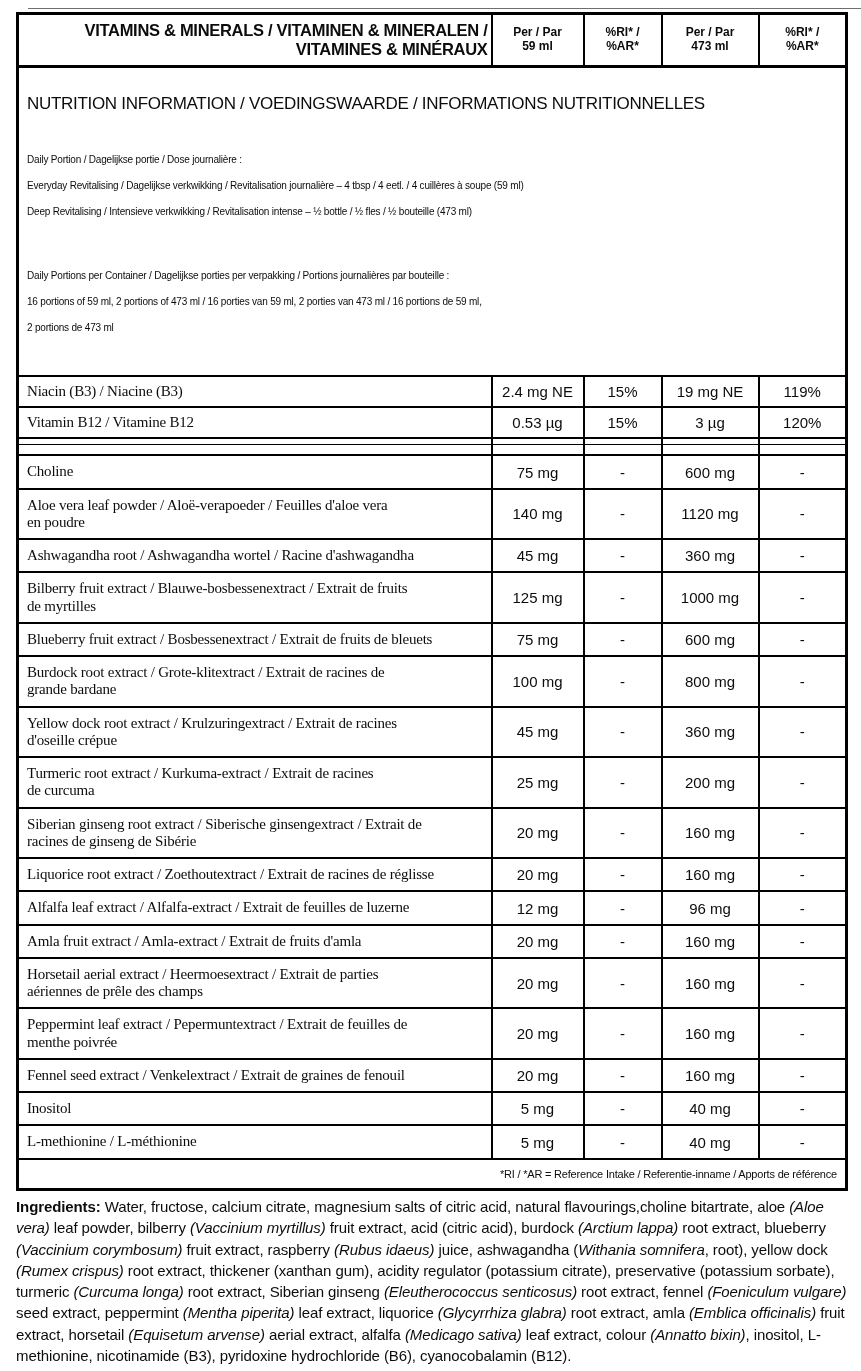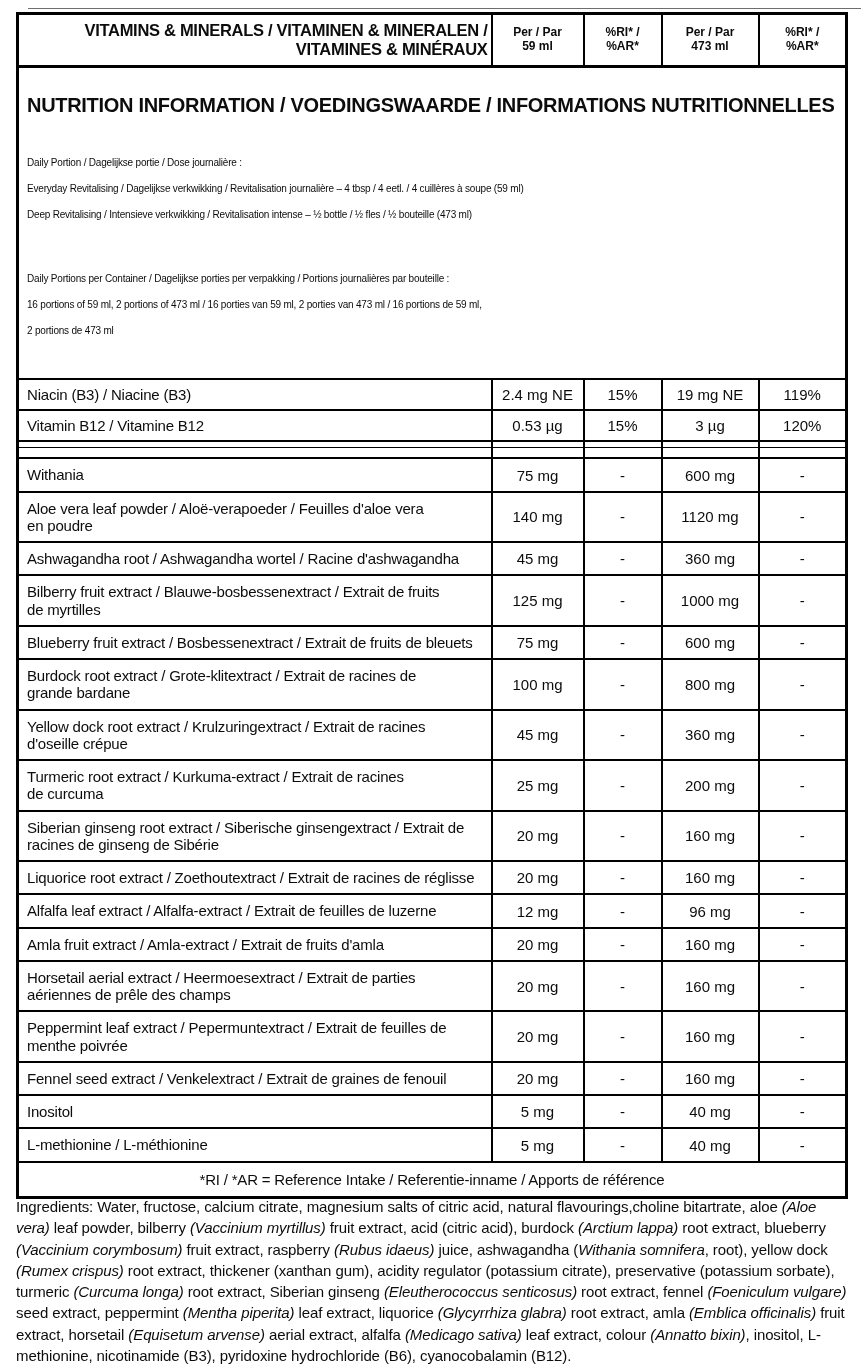--- a/index.html
+++ b/index.html
@@ -27,22 +27,22 @@
     border: 3px solid #000;
   }
   table.nutri td, table.nutri th {
     border: 2px solid #000;
     vertical-align: middle;
     white-space: pre-line;
   }
   
   .info-cell { padding: 8px 10px 10px 8px; }
   .info-title {
-    font-weight: bold;
-    font-size: 20px;
+    font-weight: normal;
+    font-size: 17px;
     letter-spacing: -0.3px;
     margin-bottom: 8px;
   }
   .info-group { font-size: 10px; line-height: 1.3; letter-spacing: -0.2px; }
   .info-group + .info-group { margin-top: 7px; }
   
   thead th {
     font-weight: bold;
     font-size: 12px;
     line-height: 1.15;
@@ -56,47 +56,48 @@
     font-size: 16.5px;
     letter-spacing: -0.3px;
   }
   
   td.name-cell {
     text-align: left;
     padding: 7px 6px 7px 8px;
     font-size: 15px;
     line-height: 1.15;
     letter-spacing: -0.2px;
+    font-family: Liberation Serif, serif;
   }
   tbody.vits td.name-cell, tbody.vits td.val-cell { padding-top: 6px; padding-bottom: 6px; }
   td.val-cell {
     text-align: center;
     padding: 7px 2px;
     font-size: 15px;
   }
   tr.spacer-a td { height: 5px; padding: 0; border-top-width: 2px; border-bottom-width: 1px; }
   tr.spacer-b td { height: 9px; padding: 0; border-top-width: 1px; border-bottom-width: 2px; }
   td.footnote-cell {
-    text-align: center;
-    font-size: 15px;
+    text-align: right;
+    font-size: 11px;
     padding: 8px 8px;
     letter-spacing: -0.2px;
     border-top: 3px solid #000;
   }
   
   .ingredients {
     position: absolute;
     top: 1196px; left: 16px;
     width: 831px;
     font-size: 15px;
     line-height: 1.42;
     letter-spacing: -0.1px;
     text-align: left;
   }
-  .ingredients b { font-weight: normal; }
+  .ingredients b { font-weight: bold; }
   .ingredients i { font-style: italic; }
 </style>
 </head>
 <body>
 
 <div class="page">
 
   <div class="top-rule"></div>
 
   <table class="nutri">
@@ -170,21 +171,21 @@
         <td></td>
           <td></td>
           <td></td>
           <td></td>
           <td></td>
       </tr>
     </tbody>
 
     <tbody>
         <tr>
-          <td class="name-cell">Withania</td>
+          <td class="name-cell">Choline</td>
           <td class="val-cell">75 mg</td>
           <td class="val-cell">-</td>
           <td class="val-cell">600 mg</td>
           <td class="val-cell">-</td>
         </tr>
         <tr>
           <td class="name-cell">Aloe vera leaf powder / Aloë-verapoeder / Feuilles d'aloe vera
 en poudre</td>
           <td class="val-cell">140 mg</td>
           <td class="val-cell">-</td>

